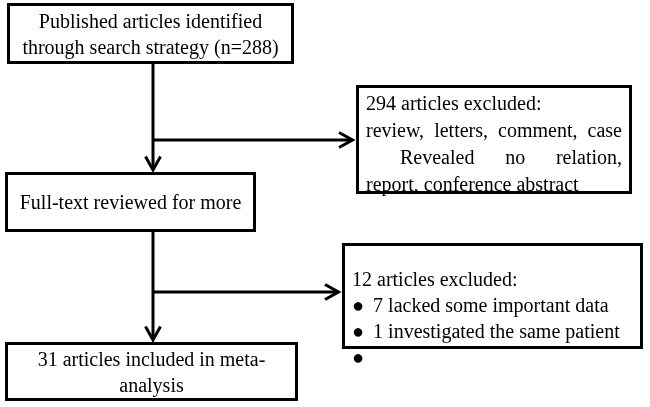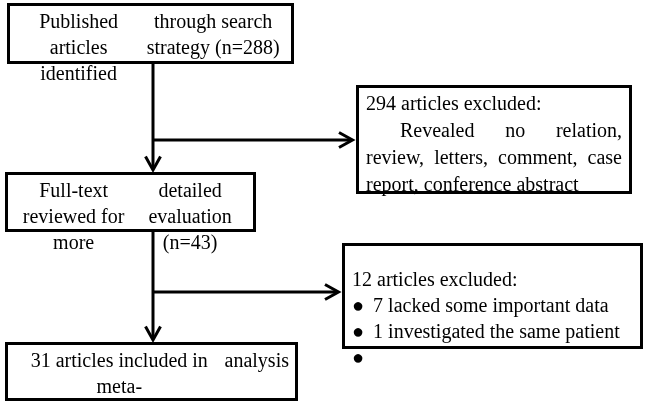--- a/index.html
+++ b/index.html
@@ -32,21 +32,21 @@
   .box {
     position: absolute;
     box-sizing: border-box;
     border: 3px solid #000000;
     background: #ffffff;
     font-size: 20px;
     line-height: 26px;
   }
   .center-box {
     display: flex;
-    flex-direction: row;
+    flex-direction: column;
     justify-content: center;
     text-align: center;
     padding: 2px 6px;
   }
   #box-identified { left: 7px;   top: 3px;   width: 287px; height: 61px; }
   #box-fulltext   { left: 5px;   top: 172px; width: 251px; height: 60px; }
   #box-included   { left: 5px;   top: 342px; width: 293px; height: 59px; }
   #box-excl-243   { left: 356px; top: 85px;  width: 276px; height: 109px;
                     padding: 2px 7px; line-height: 27px; }
   #box-excl-12    { left: 342px; top: 243px; width: 301px; height: 106px;
@@ -91,28 +91,27 @@
     </g>
   </svg>
 
   <div class="box center-box" id="box-identified">
     <div>Published articles identified</div>
     <div>through search strategy (n=288)</div>
   </div>
 
   <div class="box" id="box-excl-243">
     <div>294 articles excluded:</div>
+    <div class="just-line">review, letters, comment, case</div>
     <div class="just-line indent-line">Revealed no relation,</div>
-    <div class="just-line">review, letters, comment, case</div>
     <div>report, conference abstract</div>
   </div>
 
   <div class="box center-box" id="box-fulltext">
     <div>Full-text reviewed for more</div>
-    <div>detailed evaluation (n=43)</div>
   </div>
 
   <div class="box" id="box-excl-12">
     <div>12 articles excluded:</div>
     <div class="bullet-row">
       <span class="bullet-glyph">●</span>
       <span>7 lacked some important data</span>
     </div>
     <div class="bullet-row">
       <span class="bullet-glyph">●</span>

